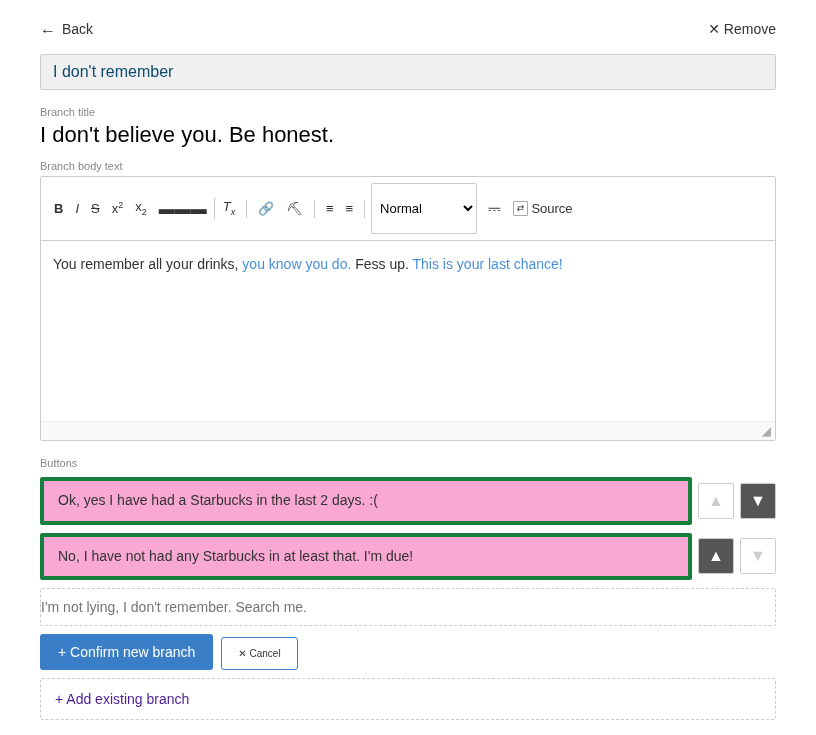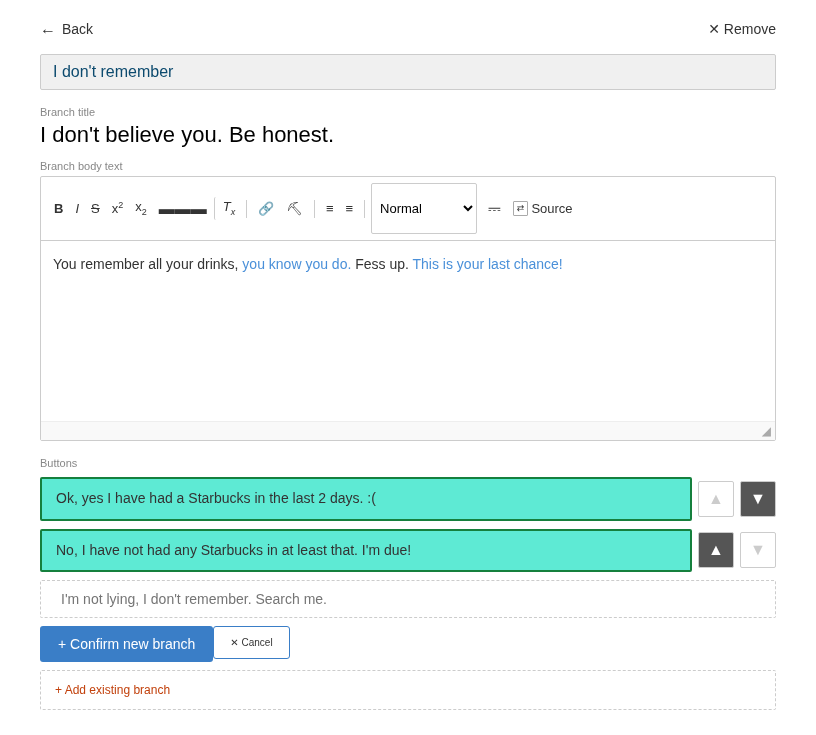--- a/index.html
+++ b/index.html
@@ -131,22 +131,22 @@
     }
     .button-row {
       display: flex;
       align-items: center;
       margin-bottom: 8px;
       gap: 6px;
     }
     .button-item {
       flex: 1;
       padding: 10px 14px;
-      border: 2px solid #15803d;
-      background: #5eead4;
+      border: 4px solid #15803d;
+      background: #f9a8d4;
       border-radius: 2px;
       font-size: 14px;
       color: #333;
       line-height: 1.4;
     }
     .arrow-btn {
       width: 36px;
       height: 36px;
       border: 1px solid #ccc;
       background: #fff;
@@ -158,32 +158,33 @@
       font-size: 16px;
       color: #555;
       flex-shrink: 0;
     }
     .arrow-btn.dark {
       background: #555;
       color: #fff;
     }
     .placeholder-input {
       width: 100%;
-      padding: 10px 20px;
+      padding: 10px 0;
       border: 1px dashed #ccc;
       background: #fff;
       border-radius: 2px;
       font-size: 14px;
       color: #aaa;
       outline: none;
       margin-bottom: 8px;
     }
     .action-row {
       display: flex;
-      align-items: flex-start;
+      align-items: flex-end;
+      gap: 8px;
       margin-bottom: 8px;
     }
     .confirm-btn {
       background: #3a7ec7;
       color: #fff;
       border: none;
       padding: 10px 18px;
       border-radius: 3px;
       font-size: 14px;
       cursor: pointer;
@@ -202,22 +203,22 @@
       display: flex;
       align-items: center;
       gap: 6px;
     }
     .add-existing-row {
       width: 100%;
       padding: 12px 14px;
       border: 1px dashed #ccc;
       background: #fff;
       border-radius: 2px;
-      font-size: 12px;
-      color: #c2410c;
+      font-size: 14px;
+      color: #4c1d95;
       cursor: pointer;
       text-align: left;
     }
     .source-btn {
       display: inline-flex;
       align-items: center;
       gap: 3px;
     }
     .source-icon-box {
       border: 1px solid #aaa;

